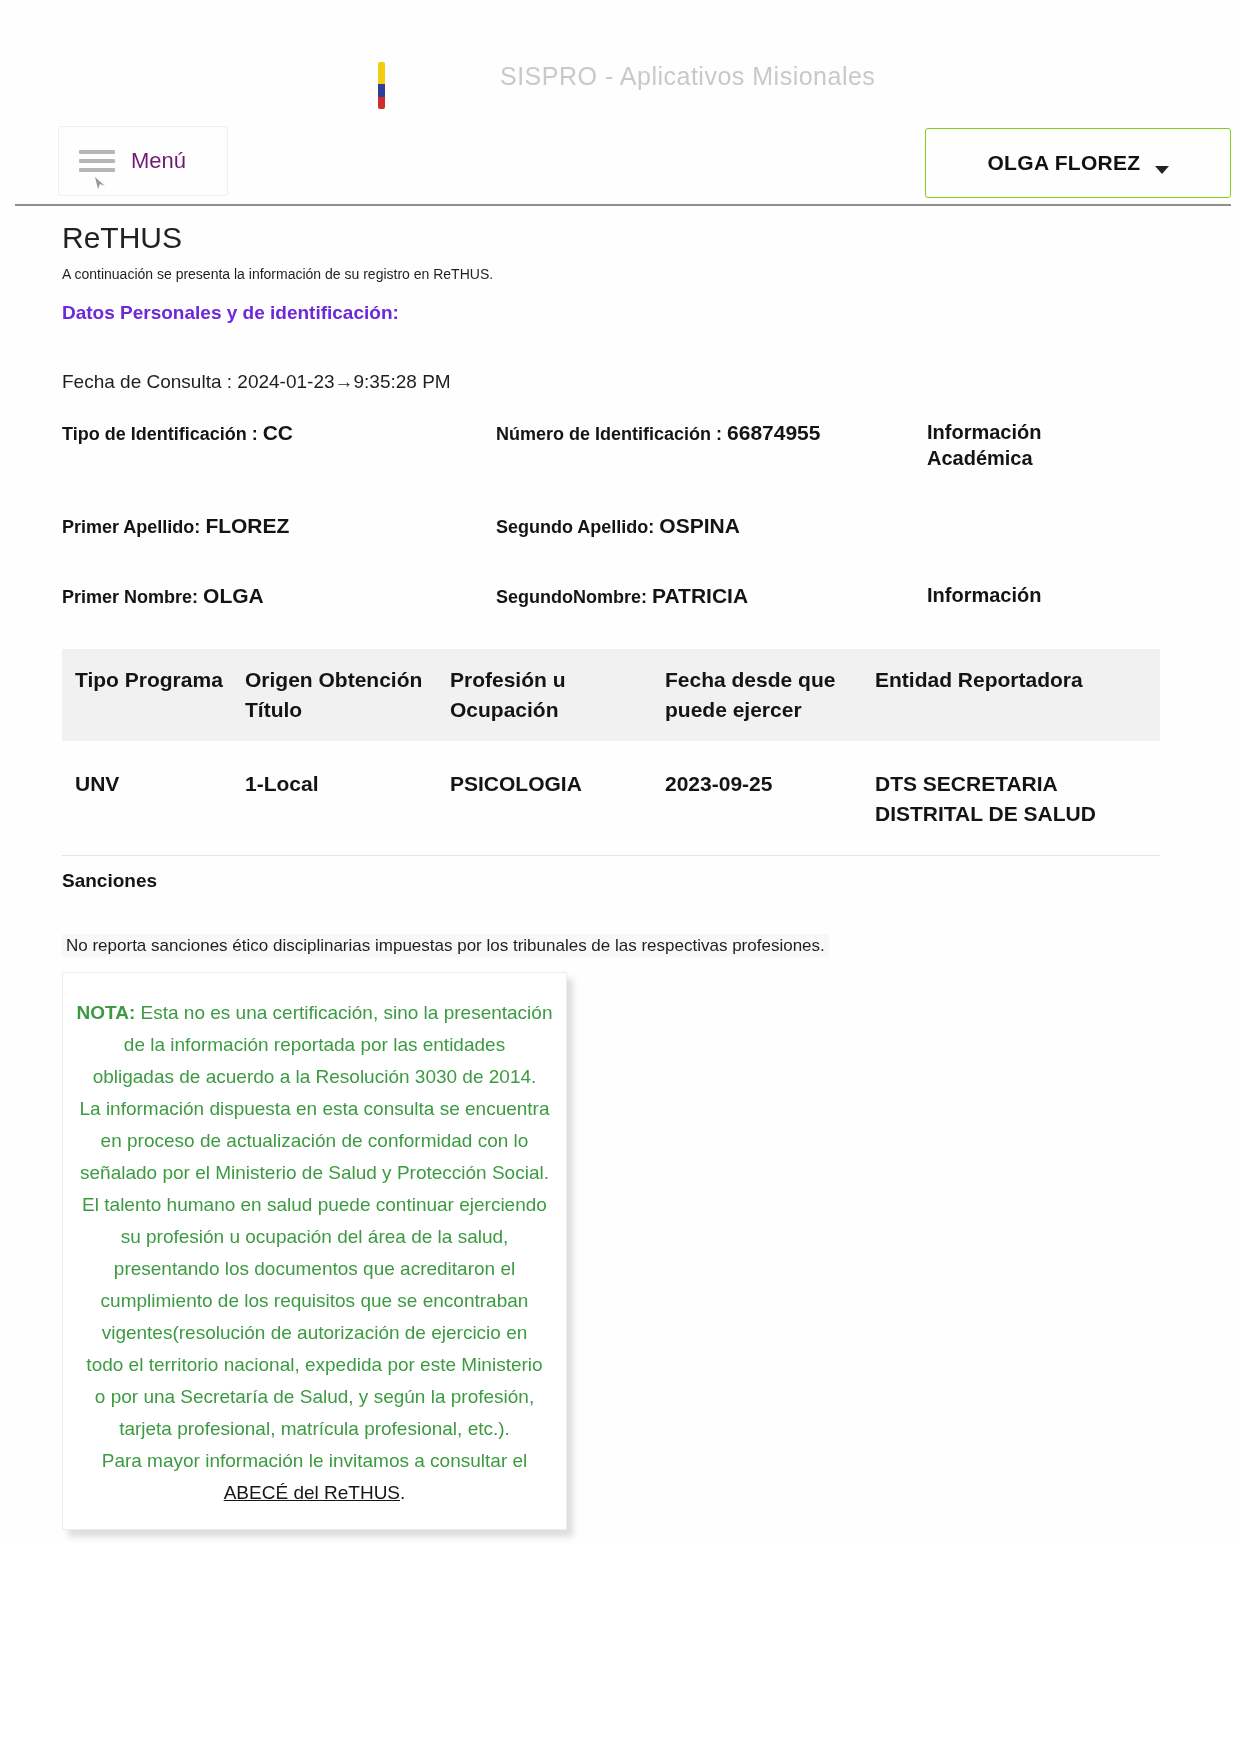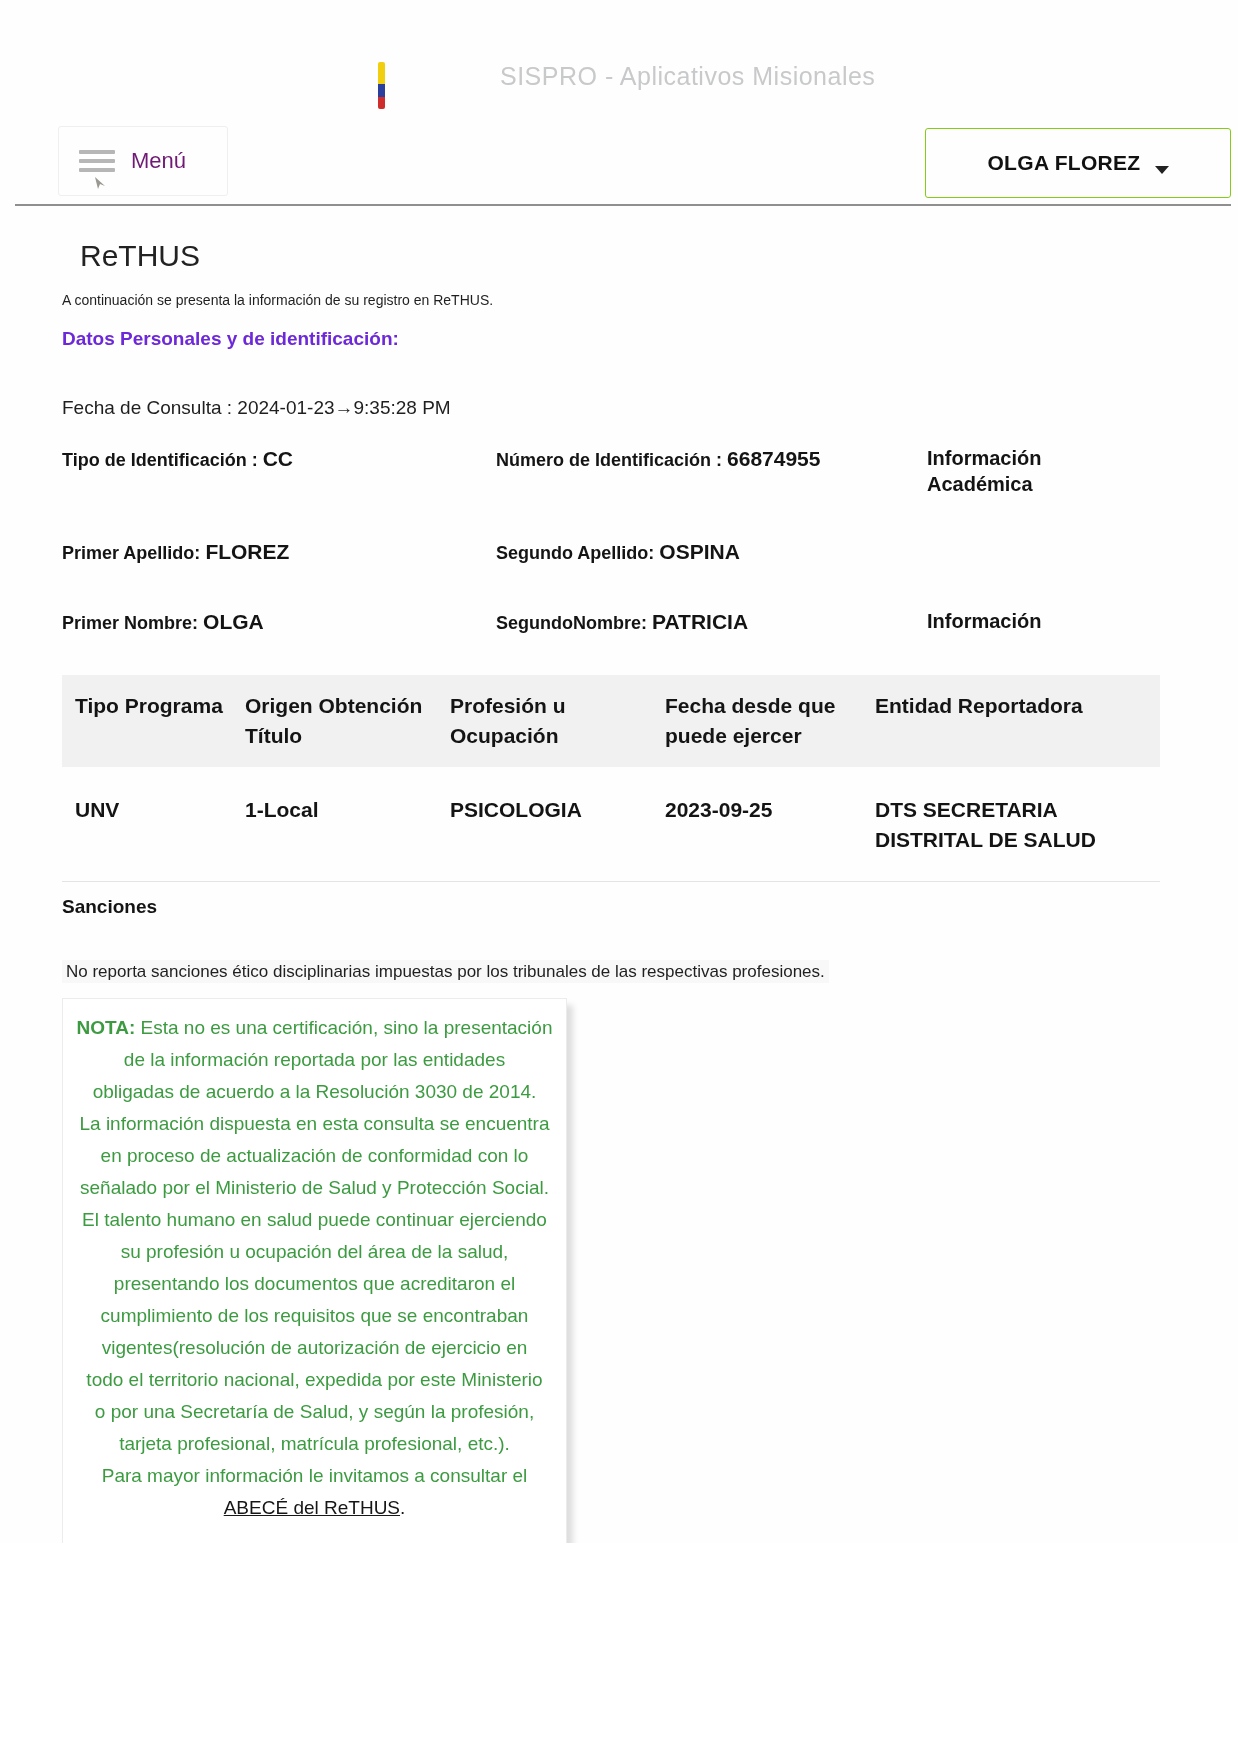--- a/index.html
+++ b/index.html
@@ -35,21 +35,21 @@
     border:1px solid #84cc16;border-radius:3px;background:transparent;
     display:flex;align-items:center;justify-content:center;gap:14px;
     cursor:pointer;box-sizing:border-box;
   }
   .user-name{font-size:21px;font-weight:700;color:#111;letter-spacing:.3px;}
   .caret{width:0;height:0;border-left:7px solid transparent;border-right:7px solid transparent;border-top:8px solid #222;margin-top:14px;}
   .divider{position:absolute;left:15px;top:204px;width:1216px;border-top:2px solid #8f8f8f;}
 
   
   .main{position:absolute;left:62px;top:221px;width:1098px;}
-  .rethus-title{margin:18px;font-size:30px;font-weight:400;color:#222;line-height:1.15;}
+  .rethus-title{margin:0;font-size:30px;font-weight:400;color:#222;line-height:1.15;}
   .intro{margin:10px 0 0;font-size:14px;color:#1f1f1f;}
   .datos-heading{margin:20px 0 0;font-size:19px;font-weight:700;color:#6d28d9;}
   .fecha{margin:47px 0 0;font-size:19px;color:#1f1f1f;}
 
   .fields-grid{display:grid;grid-template-columns:393px 390px 1fr;row-gap:30px;margin-top:26px;align-items:start;gap:41px;}
   .field{font-size:18px;font-weight:700;color:#141414;line-height:28px;}
   .field .val{font-size:21px;}
   .side-label{font-size:20px;font-weight:700;color:#141414;line-height:26px;max-width:150px;}
 
   
@@ -69,21 +69,21 @@
 
   .sanciones-heading{margin:14px 0 0;font-size:19px;font-weight:700;color:#141414;}
   .no-sanciones{margin:44px 0 0;font-size:17px;color:#1f1f1f;}
   .no-sanciones span{background:#f8f8f8;padding:2px 4px;}
 
   
   .nota-box{
     margin-top:16px;width:505px;box-sizing:border-box;
     background:#ffffff;border:1px solid #ececec;
     box-shadow:6px 7px 6px rgba(0,0,0,.13);
-    padding:13px 10px 20px;text-align:center;
+    padding:24px 10px 20px;text-align:center;
     font-size:19px;line-height:32px;color:#3c9b41;
   }
   .nota-box b{font-weight:700;}
   .nota-line{display:block;}
   .abece-link{color:#161616;text-decoration:underline;cursor:pointer;font-weight:400;}
   .after-link{color:#161616;}
 
   
   .cerrar-btn{
     display:block;margin:58px auto 0;transform:translateX(-14px);

